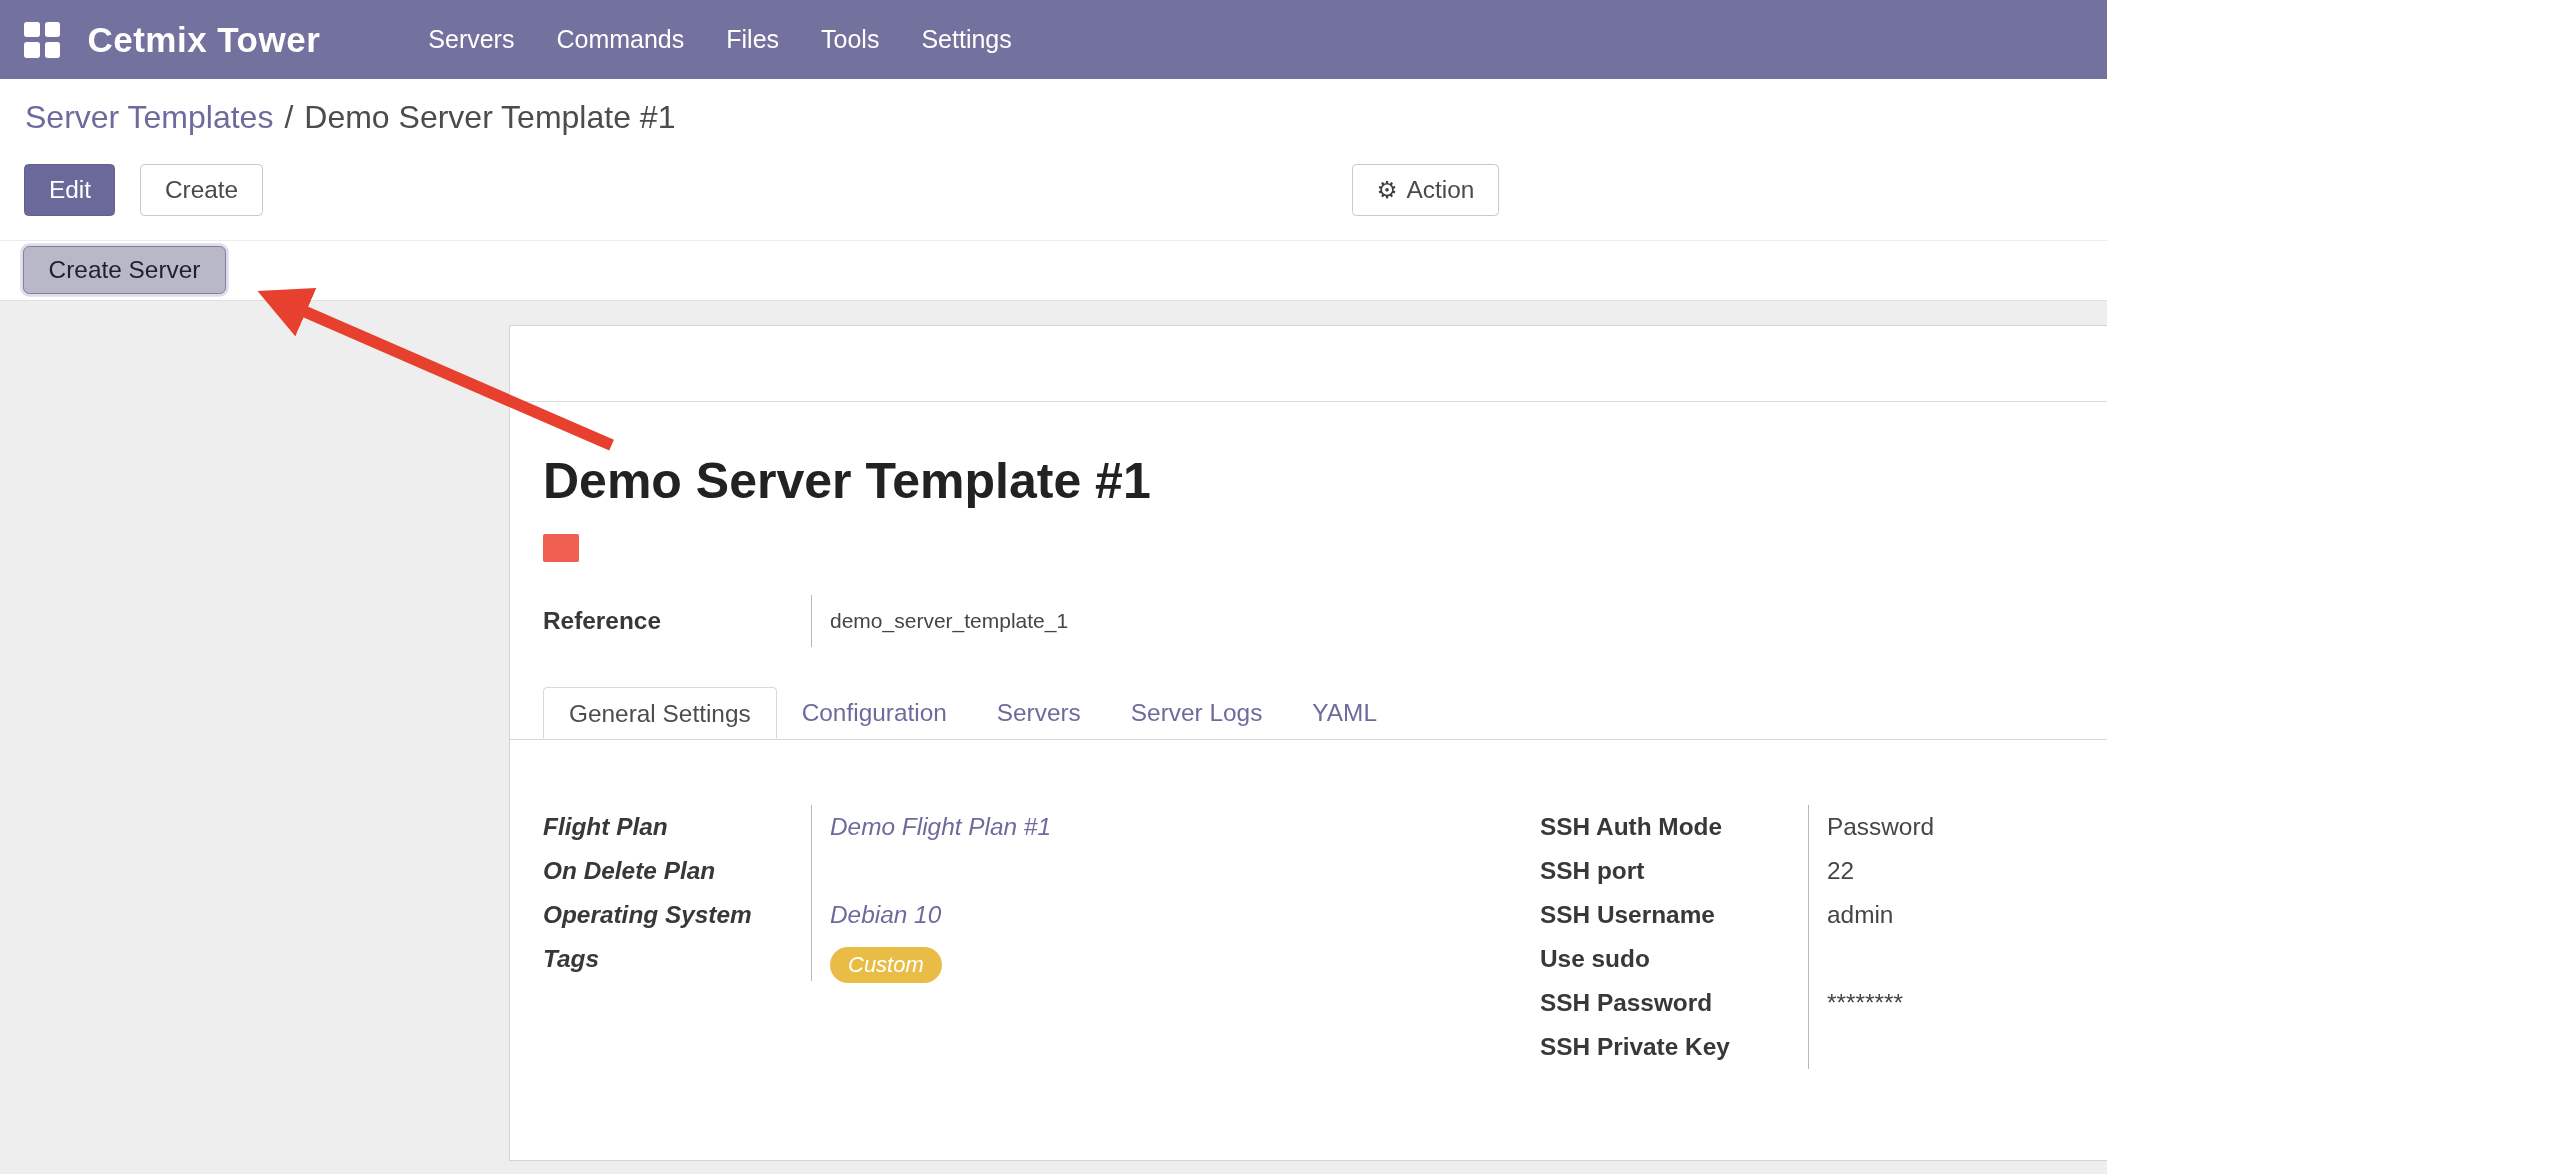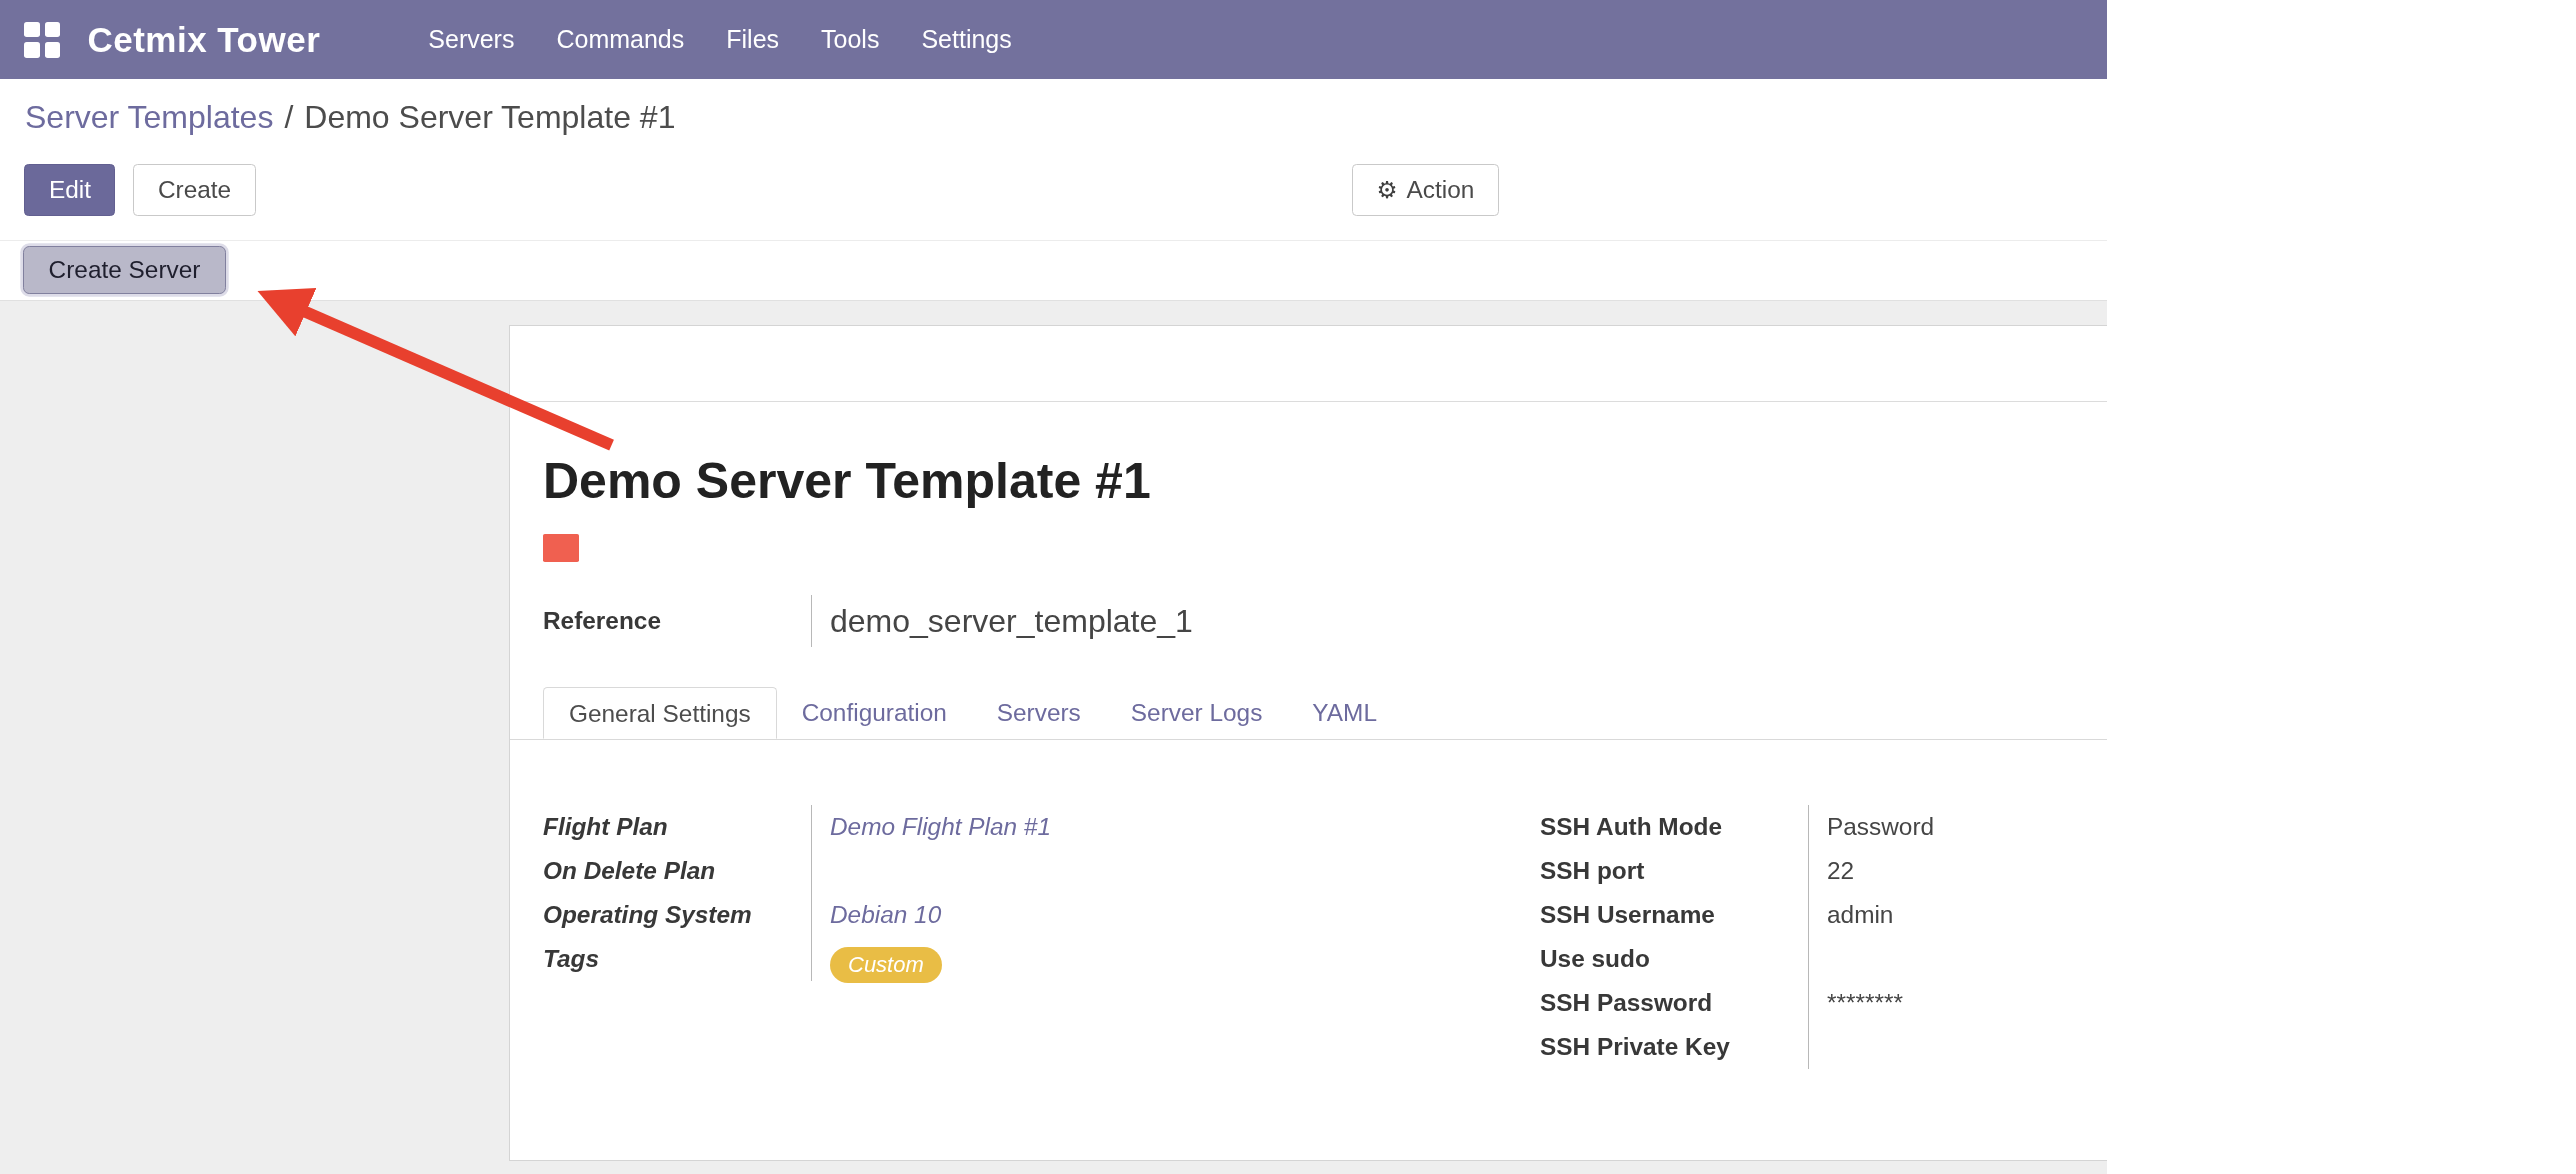--- a/index.html
+++ b/index.html
@@ -13,21 +13,21 @@
   .brand { color:#ffffff; font-size:35px; font-weight:700; letter-spacing:0.5px; margin-right:108px; cursor:pointer; }
   .menu { display:flex; align-items:center; gap:42px; }
   .menu a { color:#ffffff; font-size:25px; text-decoration:none; cursor:pointer; }
 
   
   .breadcrumb { position:absolute; top:99px; left:25px; font-size:32px; }
   .bc-link { color:#6d6b9e; cursor:pointer; }
   .bc-sep { color:#4c4c4c; margin:0 11px; }
   .bc-current { color:#4c4c4c; }
 
-  .cp-buttons { position:absolute; top:164px; left:24.4px; display:flex; gap:18px; }
+  .cp-buttons { position:absolute; top:164px; left:24.4px; display:flex; gap:25px; }
   .btn { height:52px; font-size:24.4px; font-family:"Liberation Sans", sans-serif; border-radius:4.5px; padding:0 23.5px; cursor:pointer; display:inline-flex; align-items:center; }
   .btn-primary { background:#6b699a; border:0.9px solid #625f90; color:#ffffff; }
   .btn-default { background:#ffffff; border:0.9px solid #c9c9c9; color:#4a4a4a; }
   .action-btn { position:absolute; top:164px; left:1352px; }
   .gear { font-size:23.5px; margin-right:9px; color:#3f3f3f; }
 
   
   .action-strip { position:absolute; top:240px; left:0; right:0; height:61px; background:#ffffff; border-top:0.9px solid #ececec; border-bottom:0.9px solid #e0e0e0; }
   .create-server-btn { position:absolute; top:5.4px; left:22.6px; height:48px; padding:0 25px; font-size:24.4px; font-family:"Liberation Sans", sans-serif; background:#b9b8c9; border:1.8px solid #81809e; box-shadow:0 0 0 2.7px #dddce8; border-radius:6.3px; color:#1f1f2e; cursor:pointer; }
 
@@ -40,21 +40,21 @@
   .stat-text { display:flex; flex-direction:column; align-items:flex-start; line-height:1.2; }
   .stat-value { font-size:24.4px; color:#6d6b9e; }
   .stat-label { font-size:24.4px; color:#555555; }
 
   .title { position:absolute; top:126px; left:33px; font-size:50px; font-weight:700; color:#222222; }
   .color-swatch { position:absolute; top:208px; left:33px; width:36px; height:28px; background:#f06050; border-radius:1.8px; cursor:pointer; }
 
   .ref-row { position:absolute; top:269px; left:33px; height:52px; display:flex; align-items:center; }
   .field-label { font-weight:700; font-size:24.4px; color:#383838; }
   .ref-row .field-label { width:268px; }
-  .ref-row .ref-value { border-left:0.9px solid #b8b8b8; align-self:stretch; display:flex; align-items:center; padding-left:18px; font-size:32px; color:#454545; }
+  .ref-row .ref-value { border-left:0.9px solid #b8b8b8; align-self:stretch; display:flex; align-items:center; padding-left:18px; font-size:21px; color:#454545; }
 
   .tabs { position:absolute; top:361px; left:0; right:0; height:53px; border-bottom:0.9px solid #d9d9d9; padding-left:33px; display:flex; }
   .tab { height:52px; line-height:52px; padding:0 25px; font-size:24.4px; color:#6d6b9e; cursor:pointer; }
   .tab.active { background:#ffffff; border:0.9px solid #d9d9d9; border-bottom:0.9px solid #ffffff; margin-bottom:-0.9px; border-radius:4.5px 4.5px 0 0; color:#4d4d4d; }
 
   .fields { position:absolute; top:479px; left:33px; right:33px; }
   .fgroup { position:absolute; top:0; display:flex; }
   .fgroup-left { left:0;font-style:italic; }
   .fgroup-right { left:997px; }
   .flabels { width:268px; display:flex; flex-direction:column; }

